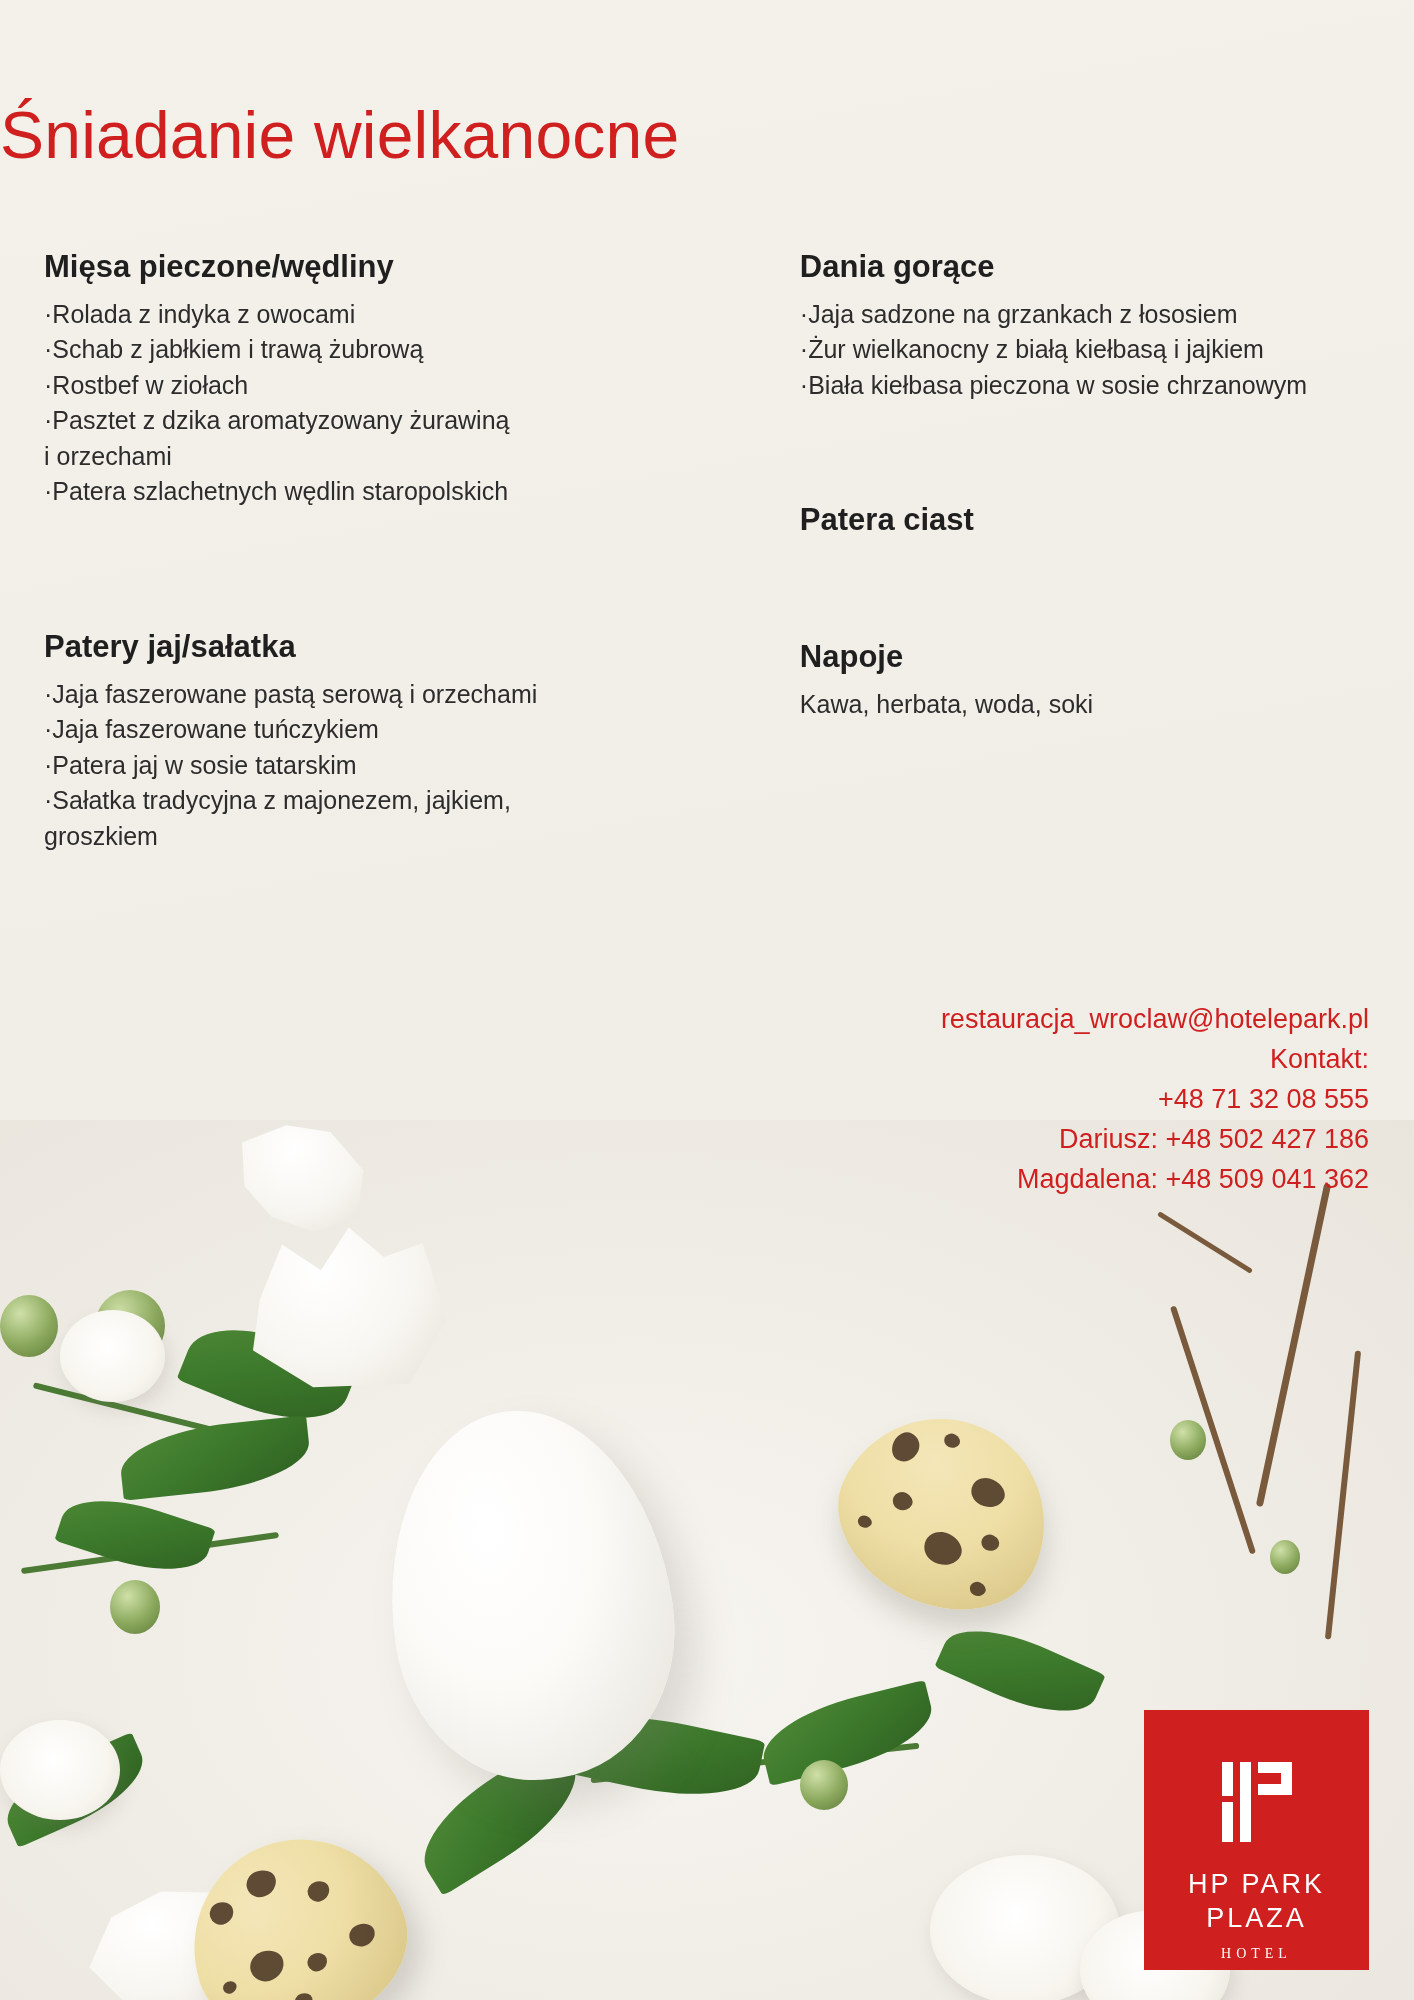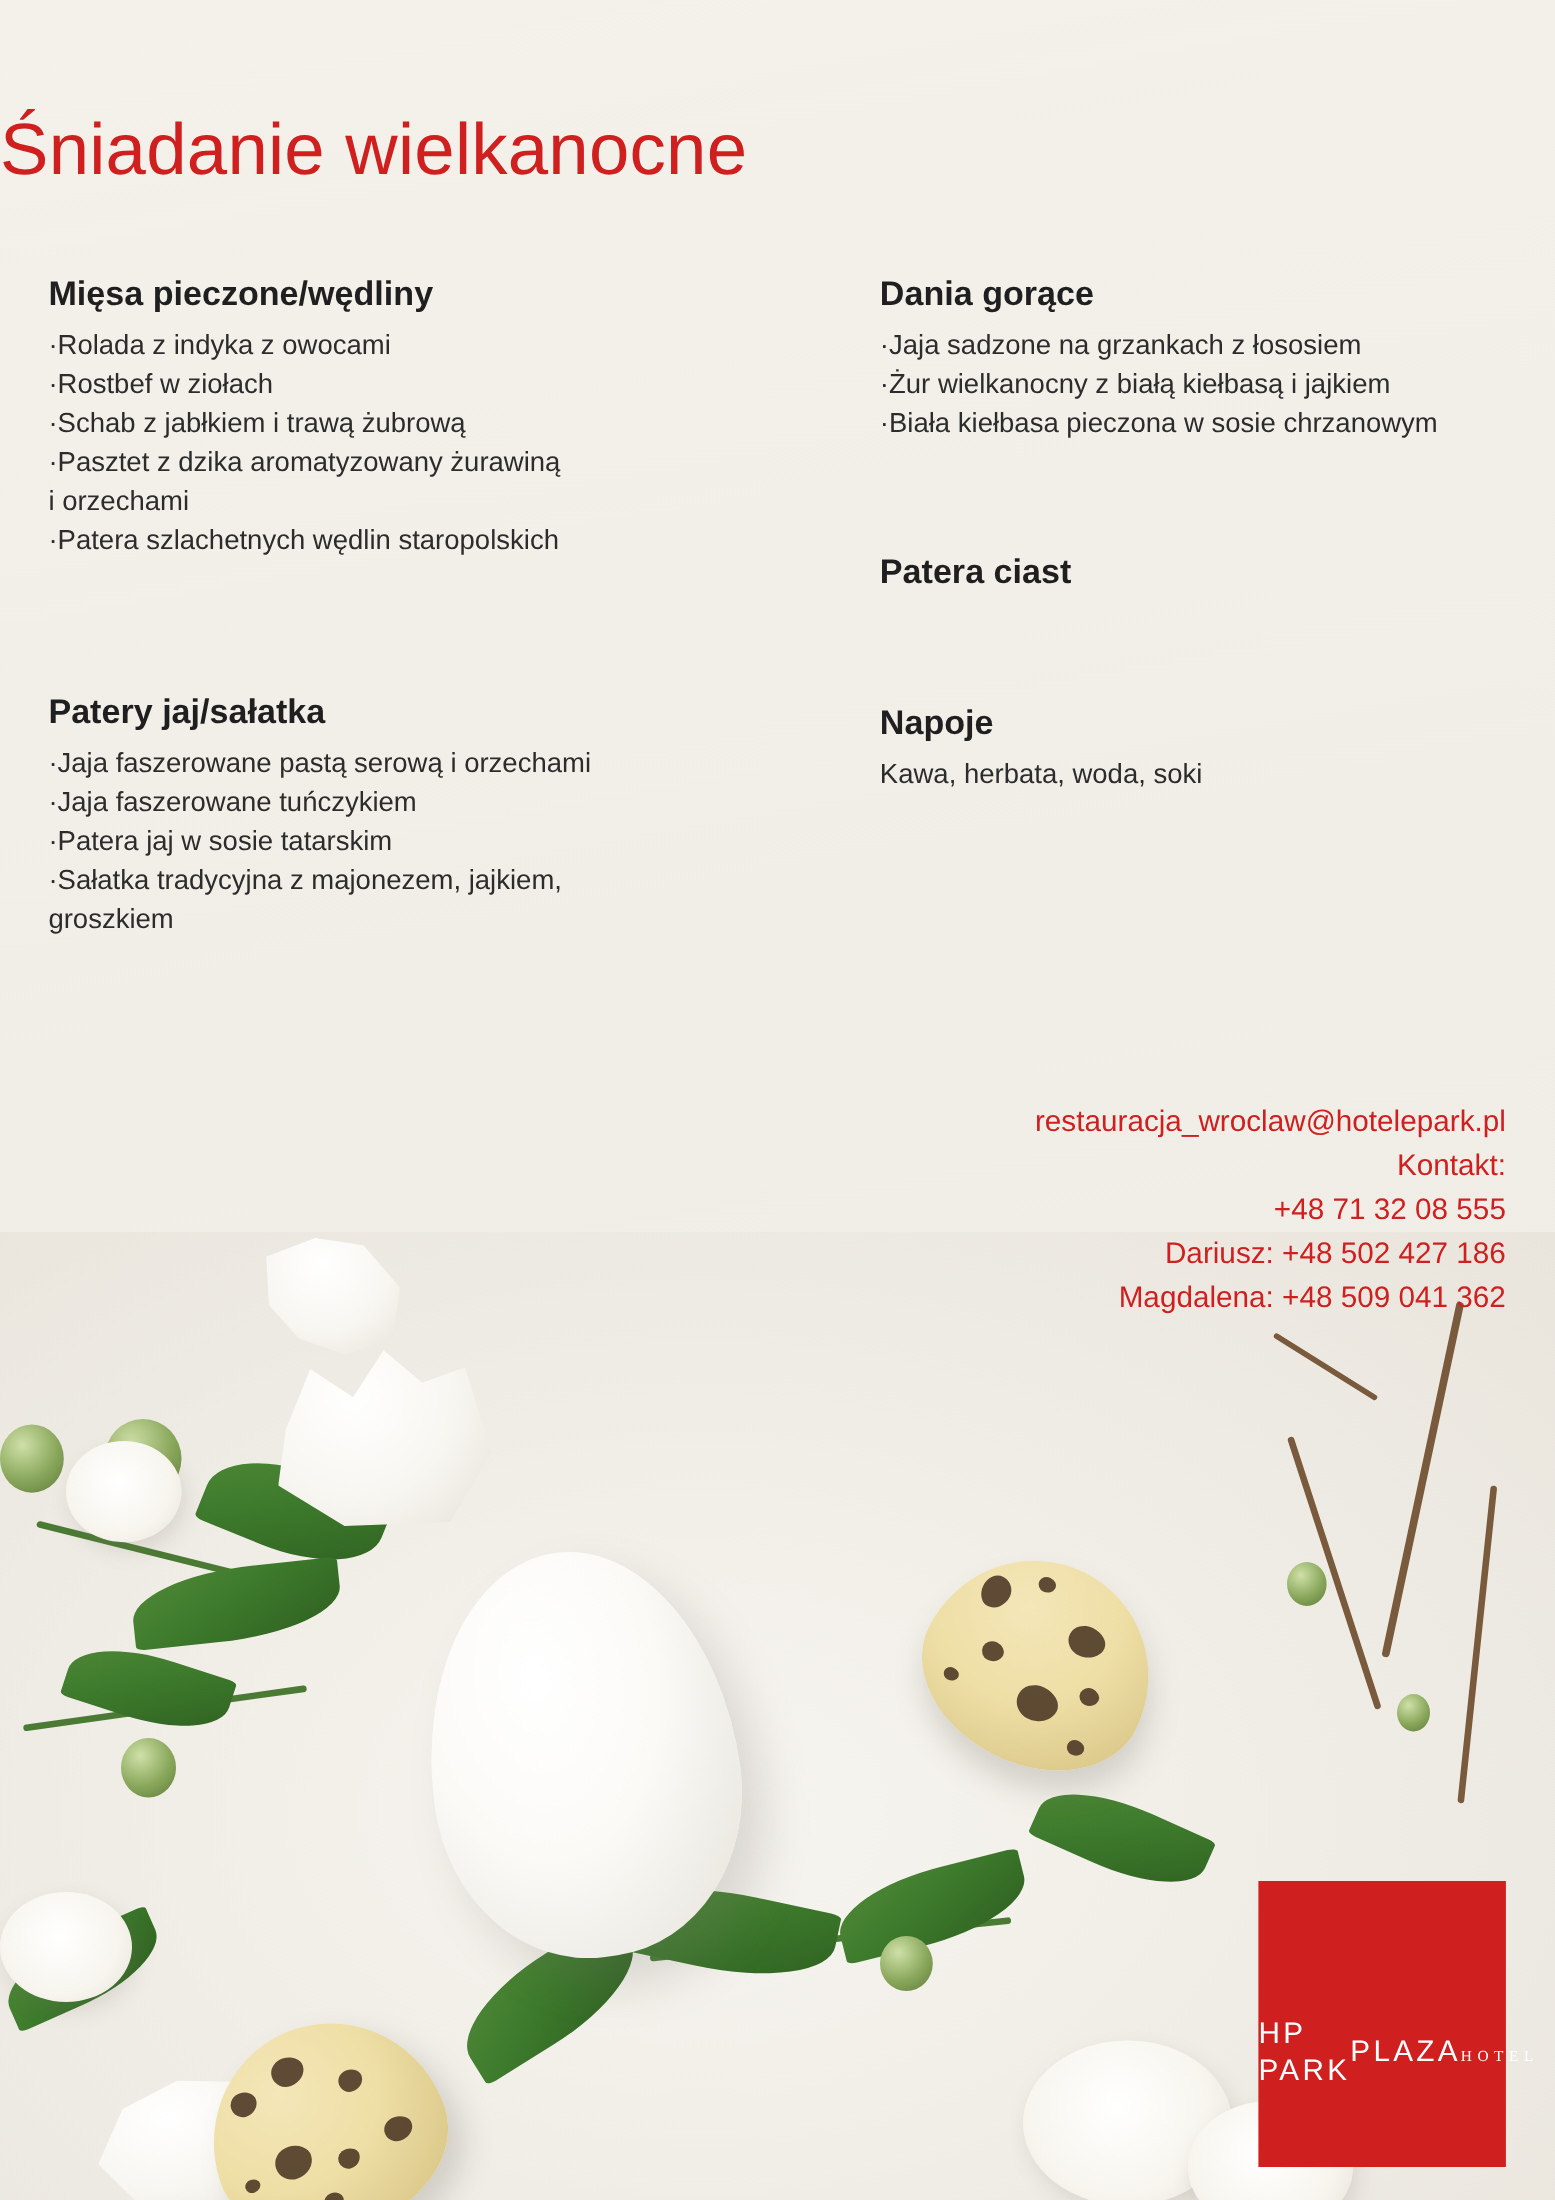--- a/index.html
+++ b/index.html
@@ -198,21 +198,21 @@
 
   
   .logo {
     position: absolute;
     right: 45px;
     bottom: 30px;
     width: 225px;
     height: 260px;
     background: #cf1f1f;
     display: flex;
-    flex-direction: row;
+    flex-direction: column;
     align-items: center;
     justify-content: flex-start;
     padding-top: 52px;
     color: #ffffff;
   }
   .logo-mark { width: 74px; height: 80px; margin-bottom: 26px; }
   .logo-line1 {
     font-size: 27px;
     letter-spacing: 3px;
     line-height: 1.25;
@@ -300,22 +300,22 @@
 
   <h1 class="headline">Śniadanie wielkanocne</h1>
 
   <div class="columns">
 
     <div class="col-left">
 
       <div class="block">
         <h2 class="block-title">Mięsa pieczone/wędliny</h2>
         <p class="item">·Rolada z indyka z owocami</p>
+        <p class="item">·Schab z jabłkiem i trawą żubrową</p>
         <p class="item">·Rostbef w ziołach</p>
-        <p class="item">·Schab z jabłkiem i trawą żubrową</p>
         <p class="item">·Pasztet z dzika aromatyzowany żurawiną
 i orzechami</p>
         <p class="item">·Patera szlachetnych wędlin staropolskich</p>
       </div>
 
       <div class="spacer-lg"></div>
 
       <div class="block">
         <h2 class="block-title">Patery jaj/sałatka</h2>
         <p class="item">·Jaja faszerowane pastą serową i orzechami</p>

